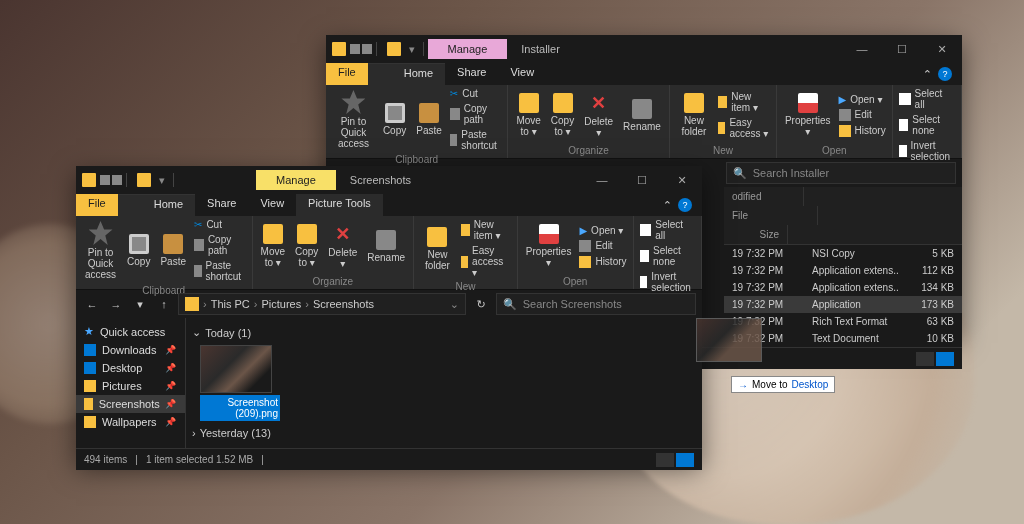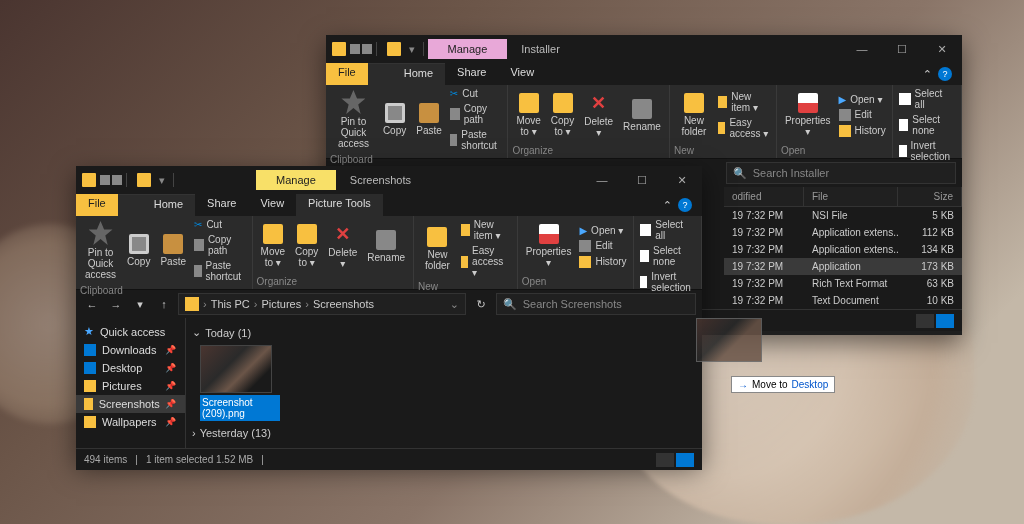--- a/index.html
+++ b/index.html
@@ -30,21 +30,21 @@
 .ribbon-tabs .tab.file { background: #f8c040; color: #222; }
 .ribbon-tabs .tab.active { background: #2b2b2b; border-top: 1px solid #333; padding-left: 36px; }
 .ribbon-tabs .tab.app { background: #2b2b2b; }
 .ribbon-tabs .help { margin-left: auto; display:flex; align-items:center; gap:6px; padding: 0 10px; }
 .ribbon-tabs .help .chev { color:#ccc; }
 .ribbon-tabs .help .q { background:#0078d4; color:#fff; width:14px; height:14px; border-radius:50%; display:flex; align-items:center; justify-content:center; font-size:9px; }
 
 .ribbon { display: flex; background: #2b2b2b; height: 74px; border-bottom: 1px solid #111; }
 .ribbon .group { display: flex; flex-direction: column; border-right: 1px solid #3a3a3a; padding: 2px 4px 0 4px; }
 .ribbon .group .body { display: flex; flex: 1; gap: 2px; }
-.ribbon .group .label { font-size: 10px; color: #888; padding: 2px 0; }
+.ribbon .group .label { text-align: center; font-size: 10px; color: #888; padding: 2px 0; }
 .ribbon .btn { display: flex; flex-direction: column; align-items: center; justify-content: center; padding: 2px 4px; font-size: 10px; color: #ccc; gap: 2px; }
 .ribbon .btn .ic { width: 20px; height: 20px; border-radius: 2px; }
 .ribbon .btn .ic.lg { width: 24px; height: 24px; }
 .ribbon .btn .lbl { text-align:center; line-height:1.1; }
 .ribbon .smallrow { display: flex; flex-direction: column; gap: 2px; justify-content: center; }
 .ribbon .smallrow .sbtn { display: flex; align-items: center; gap: 4px; font-size: 10px; color: #ccc; padding: 1px 2px; }
 .ribbon .smallrow .sbtn .sic { width: 12px; height: 12px; }
 
 .ic-pin { background: #666; clip-path: polygon(50% 0, 65% 35%, 100% 35%, 70% 60%, 80% 100%, 50% 75%, 20% 100%, 30% 60%, 0 35%, 35% 35%); }
 .ic-copy { background: #ccc; position:relative; } .ic-copy::after{content:"";position:absolute;top:3px;left:3px;width:70%;height:70%;background:#888;}
@@ -57,34 +57,34 @@
 .ic-arrow-blue { color: #4aa8ff; }
 
 .addressbar { display: flex; align-items: center; height: 28px; background: #1a1a1a; padding: 2px 6px; gap: 4px; }
 .addressbar .nav-btn { width: 20px; height: 20px; display: flex; align-items:center; justify-content:center; color:#ccc; }
 .addressbar .path { flex: 1; display: flex; align-items: center; background: #202020; border: 1px solid #333; height: 22px; padding: 0 6px; gap: 4px; }
 .addressbar .path .p-ic { width:14px; height:14px; background:#f8c040; }
 .addressbar .path .crumb { color:#ccc;text-align:right; }
 .addressbar .path .ch { color:#888; }
 .addressbar .search { width: 200px; display: flex; align-items: center; background: #202020; border: 1px solid #333; height: 22px; padding: 0 6px; color: #888; gap:6px; }
 .addressbar .refresh { width:22px; text-align:center; color:#ccc; }
-.file-header { display: flex; background: #202020; border-bottom: 1px solid #333; }
+.file-header { display: flex; background: #202020; border-bottom: 1px solid #333; flex-direction: column; }
 .file-header .col { padding: 4px 8px; border-right: 1px solid #333; font-size: 10px; color: #999; }
 
 .sidebar { width: 110px; background: #1a1a1a; border-right: 1px solid #333; padding: 4px 0; }
 .sidebar .item { display: flex; align-items: center; padding: 3px 8px; gap: 6px; font-size: 11px; color: #ddd; }
 .sidebar .item .sic { width: 12px; height: 12px; }
 .sidebar .item .pin { margin-left: auto; color:#666; font-size:9px; }
 .sidebar .item.selected { background: #3a3a3a; }
 .star { color: #4aa8ff; }
 
 .content-area { display: flex; height: 130px; }
 .content-body { flex: 1; background: #1a1a1a; padding: 6px; }
 .group-header { display:flex; align-items:center; color:#ccc; font-size:11px; gap:4px; padding: 2px 0; }
-.thumb { display:inline-block; width:80px; text-align:left; margin: 4px 8px; }
+.thumb { display:inline-block; width:80px; text-align:right; margin: 4px 8px; }
 .thumb .img { width:72px; height:48px; background: linear-gradient(135deg,#4a3530 0%, #2a2a2a 40%, #6b5548 60%, #1a1a1a 80%); border:1px solid #444; }
 .thumb .cap { font-size:10px; color:#ddd; margin-top:2px; background:#2b2b2b; padding: 2px; }
 .thumb.sel .cap { background:#0078d4; color:#fff; }
 
 .statusbar { display:flex; align-items:center; background:#1a1a1a; border-top:1px solid #333; height:22px; padding:0 8px; font-size:10px; color:#aaa; gap:8px; }
 .statusbar .right { margin-left:auto; display:flex; gap:2px; }
 .statusbar .vbtn { width:18px; height:14px; background:#333; }
 .statusbar .vbtn.on { background:#0078d4; }
 
 .file-rows .row { display:flex; padding: 3px 0; }
@@ -232,21 +232,21 @@
     <div style="flex:1"></div>
     <div style="width:238px">
       <div class="file-header">
         <div class="col col-mod">odified</div>
         <div class="col col-type">File</div>
         <div class="col col-size">Size</div>
       </div>
       <div class="file-rows" id="back-rows">
           <div class="row">
             <div class="c col-mod">19 7:32 PM</div>
-            <div class="c col-type">NSI File</div>
+            <div class="c col-type">NSI Copy</div>
             <div class="c col-size">5 KB</div>
           </div>
           <div class="row">
             <div class="c col-mod">19 7:32 PM</div>
             <div class="c col-type">Application extens...</div>
             <div class="c col-size">112 KB</div>
           </div>
           <div class="row">
             <div class="c col-mod">19 7:32 PM</div>
             <div class="c col-type">Application extens...</div>

